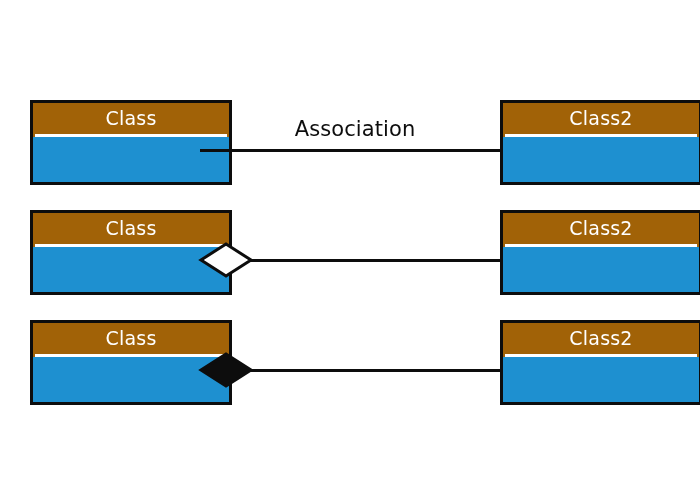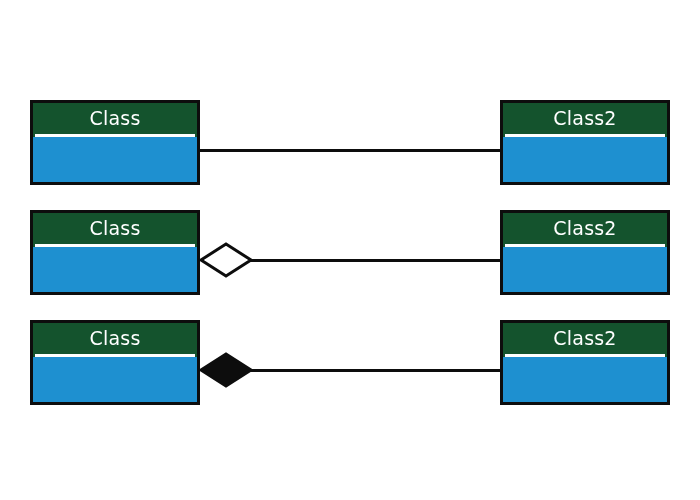--- a/index.html
+++ b/index.html
@@ -16,25 +16,25 @@
     position: relative;
     width: 700px;
     height: 500px;
     background: #ffffff;
     overflow: hidden;
   }
 
   
   .class-box {
     position: absolute;
-    width: 170px;
+    width: 202px;
     height: 85px;
     box-sizing: border-box;
     border: 3px solid #0d0d0d;
-    background: #14532d;
+    background: #a16207;
     display: flex;
     flex-direction: column;
     align-items: stretch;
   }
   .class-header {
     height: 31px;
     flex: 0 0 31px;
     display: flex;
     align-items: center;
     justify-content: center;
@@ -101,20 +101,21 @@
 <div id="canvas">
 
   <div class="class-box" style="left:30px; top:100px;">
     <div class="class-header">Class</div>
     <div class="class-divider"></div>
     <div class="class-body"></div>
   </div>
 
   <div class="connector" style="left:200px; top:149px; width:300px;"></div>
 
+  <div class="rel-label" style="left:355px; top:119px;">Association</div>
 
   <div class="class-box" style="left:500px; top:100px;">
     <div class="class-header">Class2</div>
     <div class="class-divider"></div>
     <div class="class-body"></div>
   </div>
 
   <div class="class-box" style="left:30px; top:210px;">
     <div class="class-header">Class</div>
     <div class="class-divider"></div>

